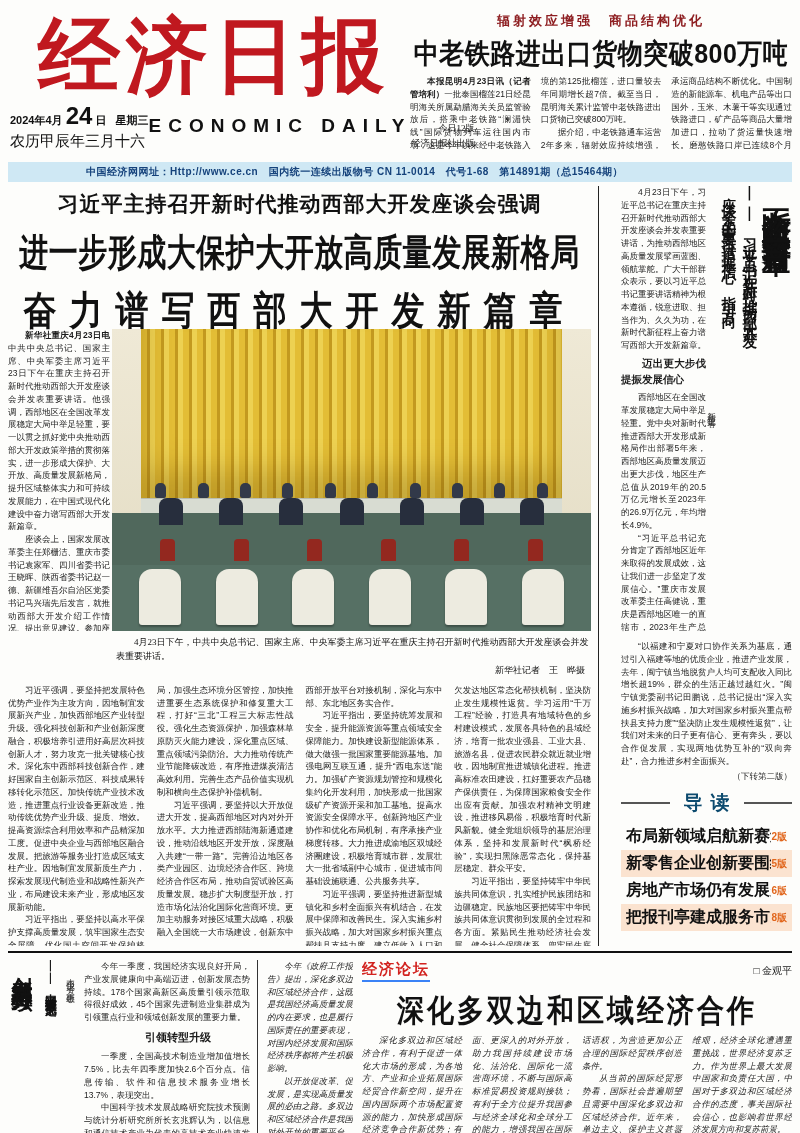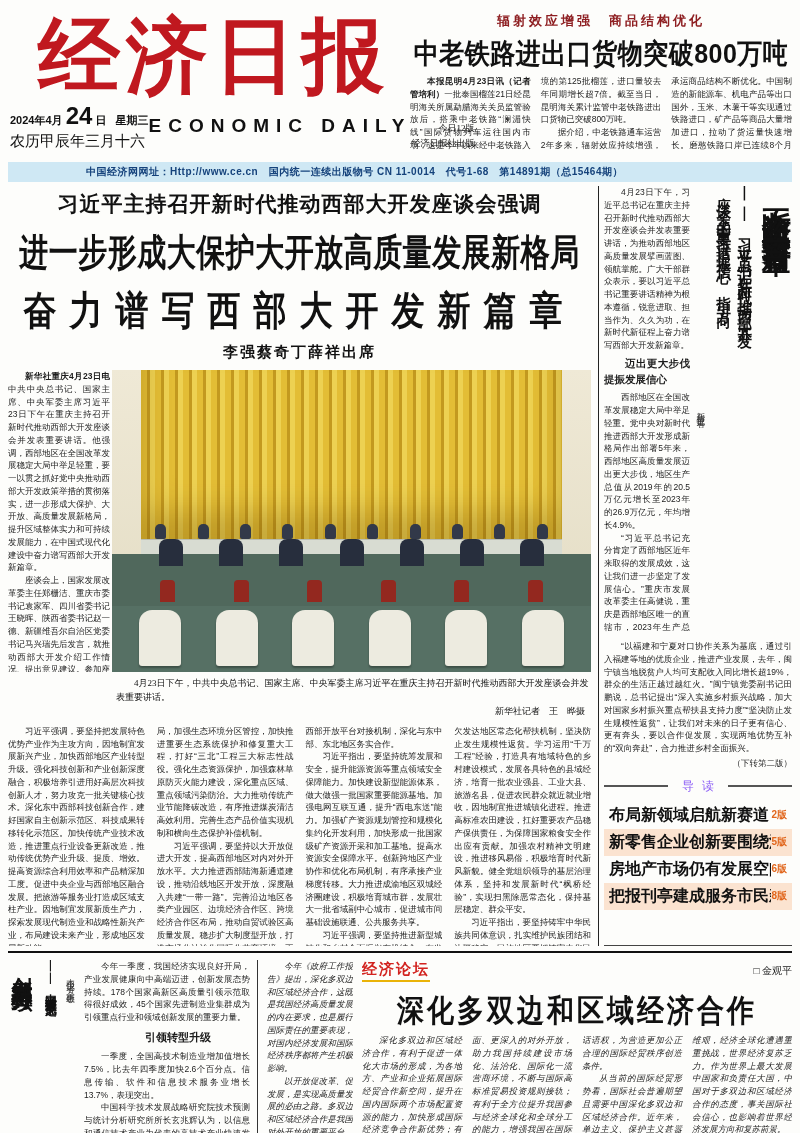--- a/index.html
+++ b/index.html
@@ -65,54 +65,54 @@
   .ph-wchairs { position:absolute; top:6%; left:2%; right:2%; display:flex; justify-content:space-around; }
   .ph-wchairs i { width:42px; height:56px; background:#edebe0; border-radius:13px 13px 3px 3px; box-shadow:0 2px 2px rgba(0,0,0,.3); }
 
   .caption-block { margin:5px 0 6px 108px; font-family:"Liberation Serif",serif; font-size:9px; line-height:1.55; }
   .caption-text { text-indent:2em; }
   .caption-credit { text-align:right; padding-right:6px; }
 
   .lead-cols { column-count:4; column-gap:12px; height:268px; overflow:hidden; }
 
   
-  .sidebar { width:194px; border-left:1px solid #222; padding-left:5px; overflow:hidden; }
+  .sidebar { width:194px; border-left:1px solid #222; padding-left:22px; overflow:hidden; }
   .vert-block { display:flex; height:448px; justify-content:space-between; }
   .vb-text { width:86px; overflow:hidden; }
   .vb-subhead { font-weight:700; font-size:10.5px; text-indent:0; margin:4px 0; }
   .vert { writing-mode:vertical-rl; }
   .vb-credit { font-size:8.5px; color:#333; align-self:center; letter-spacing:2px; }
   .vb-subtitle { font-size:14.5px; font-weight:700; letter-spacing:6px; white-space:pre-line; line-height:1.45; }
   .vb-title { font-size:29px; font-weight:900; letter-spacing:2px; line-height:1.1; }
   .wide-text { margin-top:6px; }
   .continued { text-align:right; font-size:8.5px; margin-top:2px; }
 
   .guide { margin-top:8px; border-bottom:4px double #444; padding-bottom:8px; }
   .guide-head { display:flex; align-items:center; gap:6px; margin-bottom:7px; }
   .guide-head .gline { flex:1; height:2px; background:#555; }
-  .guide-title { color:#8b5cf6; font-size:12px; font-weight:400; letter-spacing:8px; padding-left:8px; }
+  .guide-title { color:#0c4a6e; font-size:19px; font-weight:700; letter-spacing:8px; padding-left:8px; }
   .guide-item { display:flex; justify-content:space-between; align-items:center; height:27px; padding:0 5px; }
   .guide-item:nth-child(even) { background:#fbe3d0; }
   .gi-title { font-size:16px; font-weight:700; white-space:nowrap; overflow:hidden; }
   .gi-page { font-size:10px; font-weight:700; color:#e1661c; white-space:nowrap; }
 
   
   .bottom-grid { display:flex; border-top:2px solid #111; margin-top:5px; padding-top:7px; height:198px; overflow:hidden; }
   .innovation { width:250px; display:flex; gap:7px; padding-right:7px; border-right:1px solid #333; overflow:hidden; }
   .inno-title { font-size:21px; font-weight:900; letter-spacing:2px; }
   .inno-sub { font-size:11.5px; font-weight:700; letter-spacing:1px; }
   .inno-byline { font-size:8.5px; color:#333; margin-top:12px; letter-spacing:2px; }
   .inno-text { flex:1; overflow:hidden; }
   .inno-subhead { text-align:center; font-weight:700; font-size:11px; margin:5px 0; text-indent:0; }
 
   .forum { flex:1; display:flex; gap:9px; padding-left:9px; overflow:hidden; }
   .forum-intro { width:86px; overflow:hidden; }
   .forum-main { flex:1; overflow:hidden; }
   .forum-head { display:flex; justify-content:space-between; align-items:center; }
-  .forum-label { color:#d2231f; font-weight:900; font-size:15px; border-bottom:2px solid #eab308; padding-bottom:1px; letter-spacing:2px; }
+  .forum-label { color:#d2231f; font-weight:900; font-size:15px; border-bottom:2px solid #3b82f6; padding-bottom:1px; letter-spacing:2px; }
   .forum-author { font-size:10px; color:#222; font-family:"Liberation Serif",serif; }
   .forum-headline { font-size:27px; font-weight:900; text-align:center; letter-spacing:3px; margin:8px 0 8px;
                     transform:scaleY(1.15); transform-origin:center top; white-space:nowrap; }
   .forum-cols { column-count:4; column-gap:10px; height:116px; overflow:hidden; }
 </style>
 </head>
 <body>
 
 <div class="page">
 
@@ -148,21 +148,20 @@
     </div>
   </header>
 
   <div class="info-bar">中国经济网网址：Http://www.ce.cn　国内统一连续出版物号 CN 11-0014　代号1-68　第14891期（总15464期）</div>
 
   <div class="main-grid">
     <div class="main-left">
       <div class="lead-kicker">习近平主持召开新时代推动西部大开发座谈会强调</div>
       <div class="lead-h1">进一步形成大保护大开放高质量发展新格局</div>
       <div class="lead-h2">奋力谱写西部大开发新篇章</div>
-      <div class="lead-byline">李强蔡奇丁薛祥出席</div>
 
       <div class="photo-row">
         <div class="side-col t9">
           <p><b>新华社重庆4月23日电</b><span>中共中央总书记、国家主席、中央军委主席习近平23日下午在重庆主持召开新时代推动西部大开发座谈会并发表重要讲话。他强调，西部地区在全国改革发展稳定大局中举足轻重，要一以贯之抓好党中央推动西部大开发政策举措的贯彻落实，进一步形成大保护、大开放、高质量发展新格局，提升区域整体实力和可持续发展能力，在中国式现代化建设中奋力谱写西部大开发新篇章。</span></p>
           <p>座谈会上，国家发展改革委主任郑栅洁、重庆市委书记袁家军、四川省委书记王晓晖、陕西省委书记赵一德、新疆维吾尔自治区党委书记马兴瑞先后发言，就推动西部大开发介绍工作情况、提出意见建议。参加座谈会的其他省区和新疆生产建设兵团主要负责同志提交了书面发言。</p>
 
         </div>
 
         <div class="photo">
           <div class="ph-curtain"></div>

